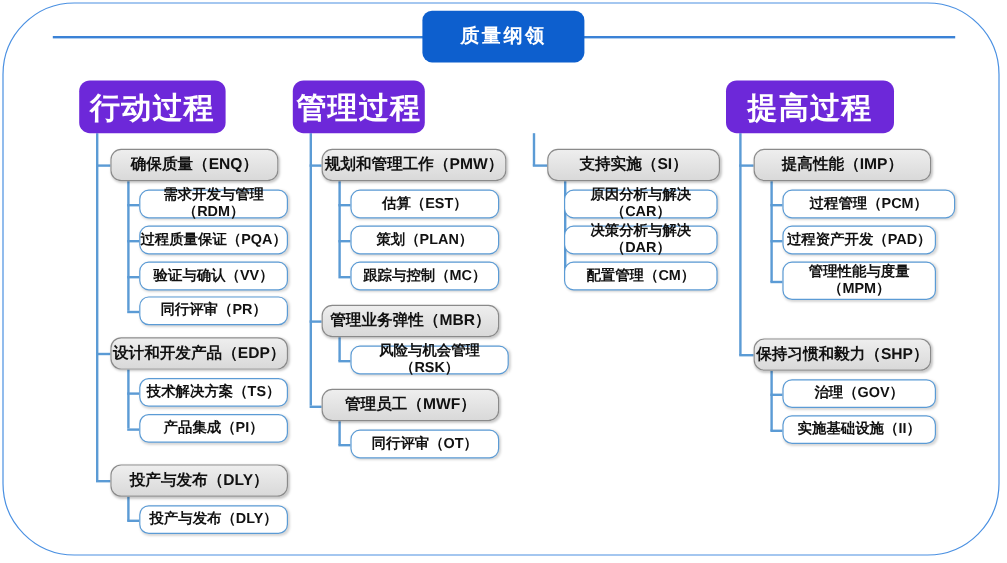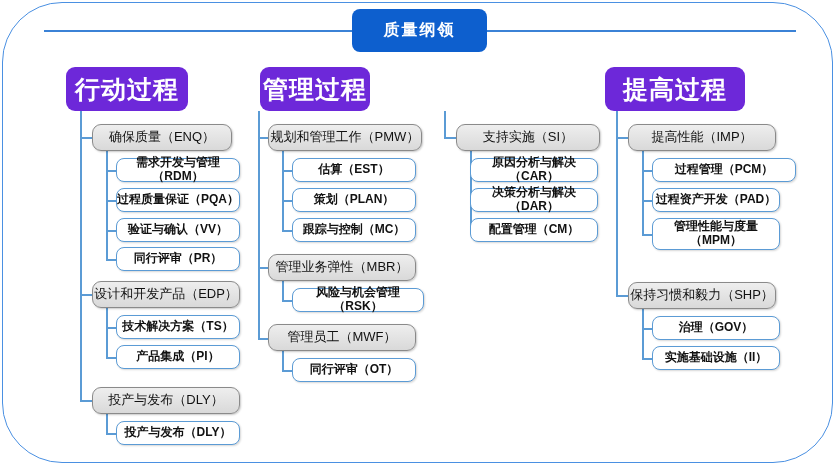--- a/index.html
+++ b/index.html
@@ -64,21 +64,21 @@
   }
 
   
   .node-parent{
     position:absolute;
     box-sizing:border-box;
     background:linear-gradient(#eeeeee,#d9d9d9);
     border:1.2px solid #8a8a8a;
     border-radius:9px;
     display:flex;align-items:center;justify-content:center;
-    color:#111111;font-size:13px;font-weight:normal;
+    color:#111111;font-size:13px;font-weight:bold;
     text-align:right;line-height:1.15;
     box-shadow:1px 1px 2px rgba(0,0,0,.22);
     z-index:2;
   }
 
   
   .node-child{
     position:absolute;
     box-sizing:border-box;
     background:#ffffff;
@@ -125,21 +125,21 @@
   <div class="node-child" style="left:116px;top:315px;width:124px;height:24px;">技术解决方案（TS）</div>
   <div class="cstub" style="left:106px;top:357px;width:10px;"></div>
   <div class="node-child" style="left:116px;top:345px;width:124px;height:24px;">产品集成（PI）</div>
 
   <div class="stub" style="left:80px;top:400px;width:12px;"></div>
   <div class="node-parent" style="left:92px;top:387px;width:148px;height:27px;">投产与发布（DLY）</div>
   <div class="cspine" style="left:106px;top:414px;height:20px;"></div>
   <div class="cstub" style="left:106px;top:433px;width:10px;"></div>
   <div class="node-child" style="left:116px;top:421px;width:124px;height:24px;">投产与发布（DLY）</div>
 
-  <div class="col-header" style="left:260px;top:67px;width:110px;">管理过程</div>
+  <div class="col-header" style="left:244px;top:67px;width:110px;">管理过程</div>
   <div class="trunk" style="left:258px;top:111px;height:227px;"></div>
 
   <div class="stub" style="left:258px;top:137px;width:10px;"></div>
   <div class="node-parent" style="left:268px;top:124px;width:154px;height:27px;">规划和管理工作（PMW）</div>
   <div class="cspine" style="left:282px;top:151px;height:79px;"></div>
   <div class="cstub" style="left:282px;top:170px;width:10px;"></div>
   <div class="node-child" style="left:292px;top:158px;width:124px;height:24px;">估算（EST）</div>
   <div class="cstub" style="left:282px;top:200px;width:10px;"></div>
   <div class="node-child" style="left:292px;top:188px;width:124px;height:24px;">策划（PLAN）</div>
   <div class="cstub" style="left:282px;top:230px;width:10px;"></div>

